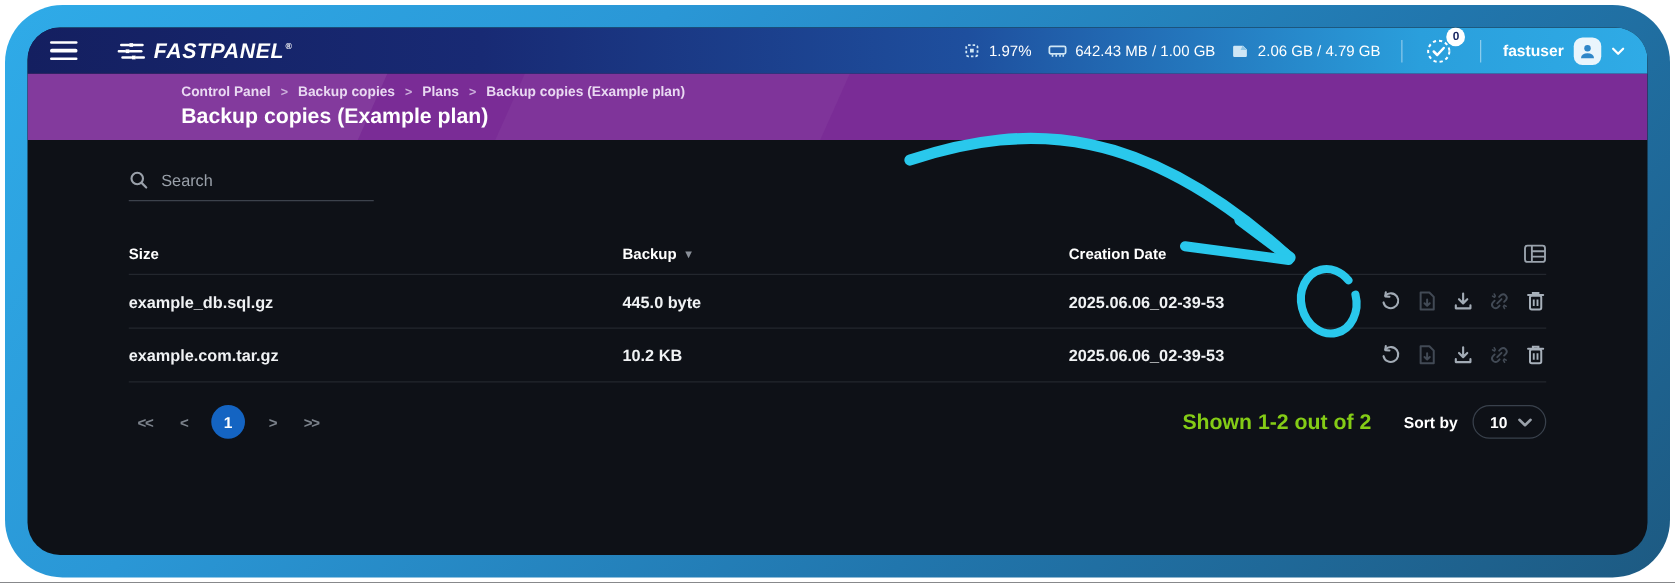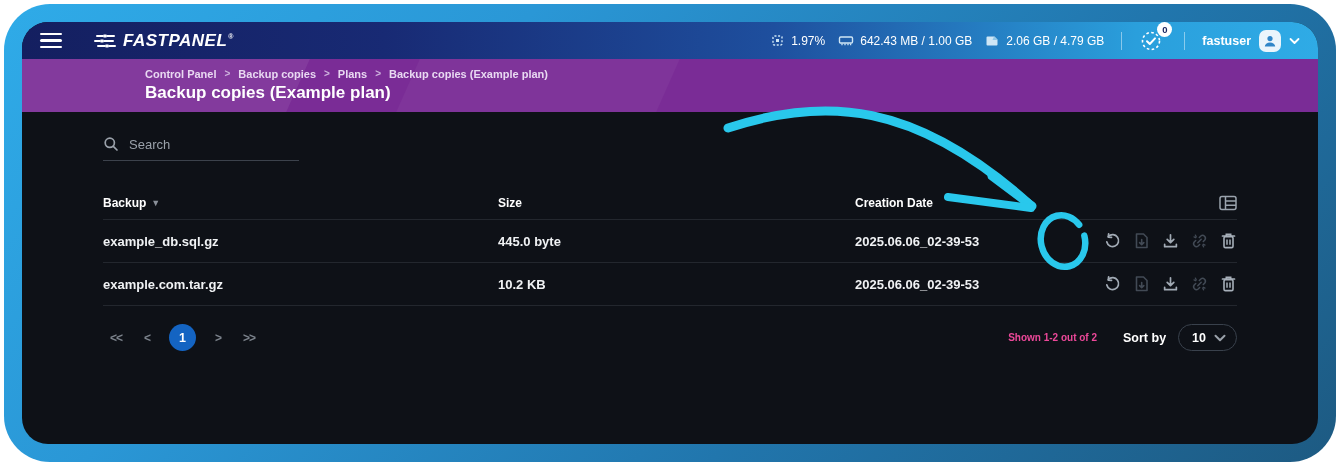--- a/index.html
+++ b/index.html
@@ -53,21 +53,21 @@
     padding-left:123px; display:flex; flex-direction:column; justify-content:center; gap:3px;
   }
   .pageband::before {
     content:""; position:absolute; top:-20px; left:-60px; width:330px; height:120px;
     background:rgba(255,255,255,.07); transform:skewX(-24deg);
   }
   .pageband::after {
     content:""; position:absolute; top:-20px; left:380px; width:260px; height:120px;
     background:rgba(255,255,255,.04); transform:skewX(-24deg);
   }
-  .breadcrumb { display:flex; align-items:flex-start; gap:8px; font-size:11px; font-weight:700; color:#e9d9f2; z-index:1; }
+  .breadcrumb { display:flex; align-items:center; gap:8px; font-size:11px; font-weight:700; color:#e9d9f2; z-index:1; }
   .breadcrumb .crumb { cursor:pointer; }
   .breadcrumb .sep { color:#cdb2dd; font-size:10px; }
   .page-title { font-size:17px; font-weight:800; color:#fff; z-index:1; }
   
   .main { flex:1; padding:0 81px; position:relative; }
   .search-row {
     margin-top:24px; width:196px; display:flex; align-items:center; gap:10px;
     border-bottom:1px solid #3c424c; padding-bottom:8px;
   }
   .search-input {
@@ -95,21 +95,21 @@
   .pagi-arrow {
     color:#7c838c; font-size:12px; font-weight:800; letter-spacing:-1px;
     padding:4px 7px; cursor:pointer; user-select:none;
   }
   .page-pill {
     width:27px; height:27px; border-radius:50%; background:#1464c2; color:#fff;
     font-size:12.5px; font-weight:800; display:flex; align-items:center; justify-content:center;
     margin:0 4px; cursor:pointer;
   }
   .pagi-right { margin-left:auto; display:flex; align-items:center; gap:26px; }
-  .shown-text { font-size:10px; font-weight:700; color:#ec4899; }
+  .shown-text { font-size:17px; font-weight:700; color:#84cc16; }
   .sort-group { display:flex; align-items:center; gap:12px; }
   .sort-label { font-size:12.5px; font-weight:700; color:#fff; }
   .size-select {
     min-width:57px; height:27px; border:1.5px solid #39414c; border-radius:14px;
     display:flex; align-items:center; justify-content:center;
     padding:0 10px 0 13px; cursor:pointer; gap:8px;
   }
   .size-select .val { color:#fff; font-size:12.5px; font-weight:800; }
   
   .annotation { position:absolute; inset:0; z-index:20; pointer-events:none; }
@@ -228,26 +228,26 @@
             <line x1="10.3" y1="10.3" x2="14" y2="14" stroke="#9aa1aa" stroke-width="1.7" stroke-linecap="round"></line>
           </svg>
         </span>
         <input class="search-input" type="text" placeholder="Search" style="">
       </div>
 
       <div class="grid">
 
         <div class="trow head">
           <div class="th">
+              <span>Size</span>
+            </div>
+          <div class="th">
             <span>Backup</span>
             <span class="sort-caret">▼</span>
           </div>
-          <div class="th">
-              <span>Size</span>
-            </div>
           <div class="th">
               <span>Creation Date</span>
             </div>
           <div class="actions">
             <span class="cols-btn">
               <svg width="18" height="16" viewBox="0 0 18 16">
                 <rect x="1" y="1.5" width="16" height="13" rx="2" fill="none" stroke="#9aa3ad" stroke-width="1.5"></rect>
                 <line x1="6.5" y1="1.5" x2="6.5" y2="14.5" stroke="#9aa3ad" stroke-width="1.5"></line>
                 <line x1="6.5" y1="6" x2="17" y2="6" stroke="#9aa3ad" stroke-width="1.5"></line>
                 <line x1="6.5" y1="10.3" x2="17" y2="10.3" stroke="#9aa3ad" stroke-width="1.5"></line>

